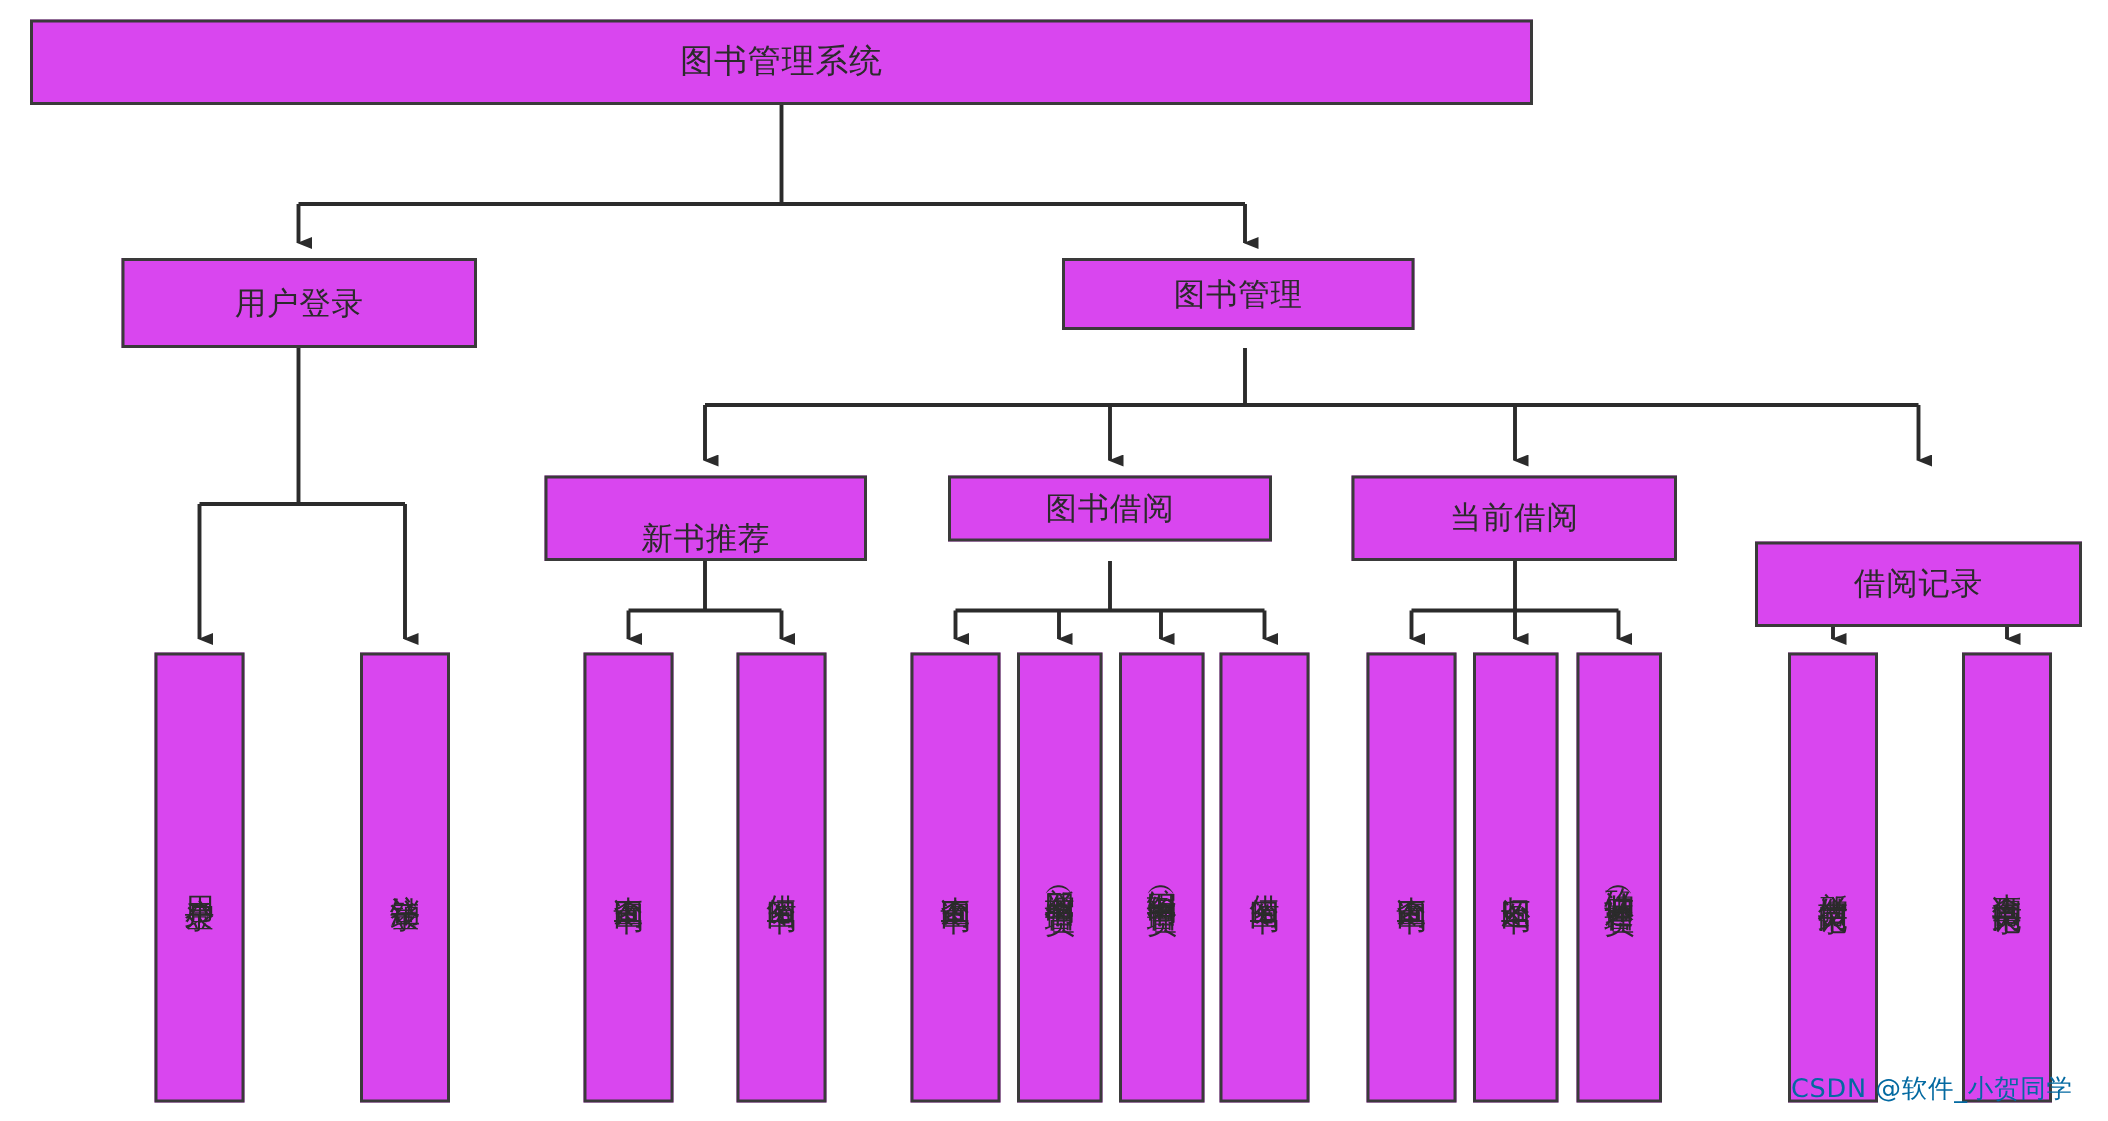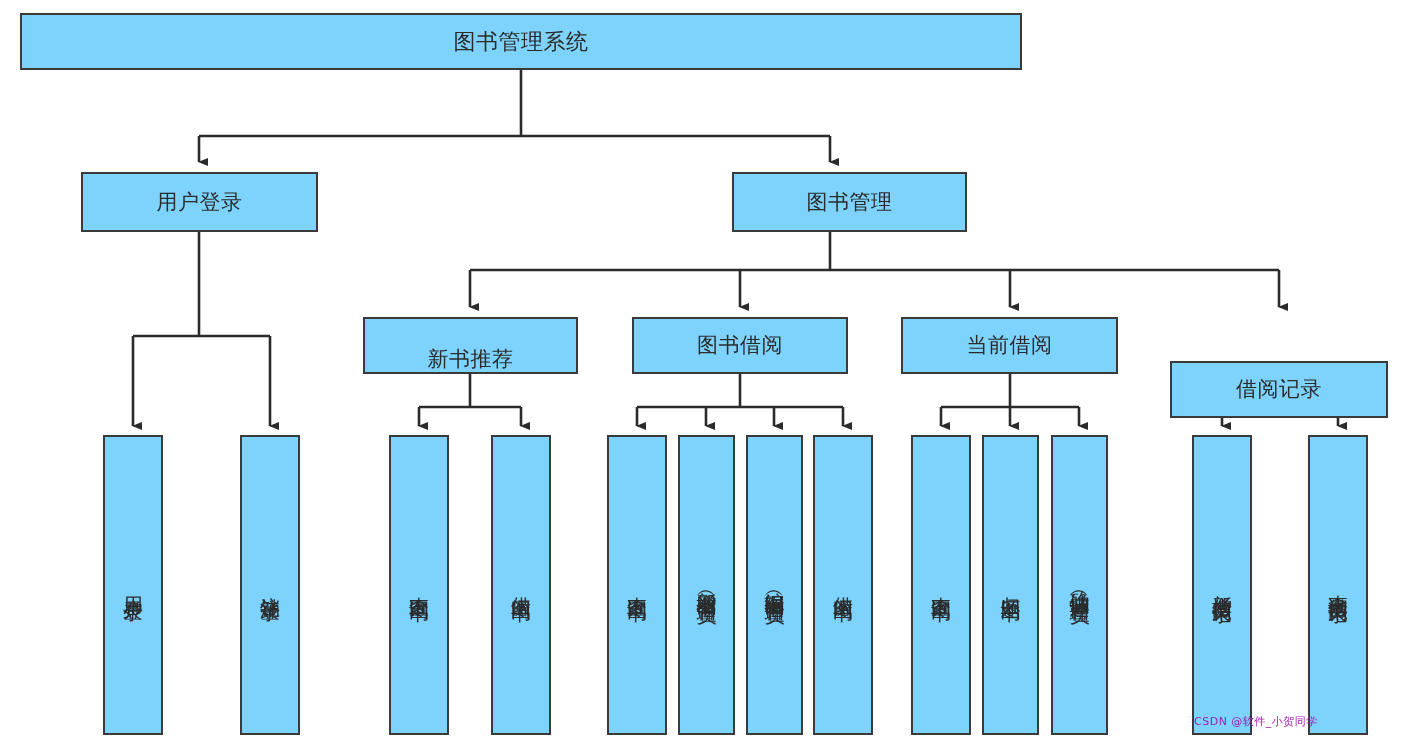--- a/index.html
+++ b/index.html
@@ -22,21 +22,21 @@
     position: absolute;
     left: 0;
     top: 0;
     width: 1405px;
     height: 747px;
     pointer-events: none;
   }
   .node {
     position: absolute;
     box-sizing: border-box;
-    background: #7dd3fc;
+    background: #d946ef;
     border: 2.5px solid #3a3a3a;
     display: flex;
     align-items: center;
     justify-content: center;
     color: #2b2b2b;
   }
   .node-label {
     display: block;
     text-align: center;
     line-height: 1.18;
@@ -59,22 +59,22 @@
   .node.vert .node-label {
     writing-mode: vertical-rl;
     text-orientation: upright;
     font-size: 20px;
     line-height: 1.15;
     letter-spacing: 2px;
     max-height: 100%;
   }
   .watermark {
     position: absolute;
-    color: #a21caf;
-    font-size: 11px;
+    color: #0369a1;
+    font-size: 17px;
     letter-spacing: 0.5px;
     white-space: nowrap;
     user-select: none;
   }
 </style>
 </head>
 <body>
 
 <div id="diagram-canvas">
 
@@ -129,29 +129,29 @@
   </svg>
 
   <div class="node horiz root" style="left:20px; top:13px; width:1002px; height:57px;">
     <span class="node-label">图书管理系统</span>
   </div>
 
   <div class="node horiz" style="left:81px; top:172px; width:237px; height:60px;">
     <span class="node-label">用户登录</span>
   </div>
 
-  <div class="node horiz" style="left:732px; top:172px; width:235px; height:60px;">
+  <div class="node horiz" style="left:708px; top:172px; width:235px; height:48px;">
     <span class="node-label">图书管理</span>
   </div>
 
   <div class="node horiz" style="left:363px; top:317px; width:215px; height:57px;align-items:flex-end;">
     <span class="node-label">新书推荐</span>
   </div>
 
-  <div class="node horiz" style="left:632px; top:317px; width:216px; height:57px;">
+  <div class="node horiz" style="left:632px; top:317px; width:216px; height:44px;">
     <span class="node-label">图书借阅</span>
   </div>
 
   <div class="node horiz" style="left:901px; top:317px; width:217px; height:57px;font-family:Liberation Serif, serif;">
     <span class="node-label">当前借阅</span>
   </div>
 
   <div class="node horiz" style="left:1170px; top:317px; width:218px; height:57px;margin-top:44px;">
     <span class="node-label">借阅记录</span>
   </div>

